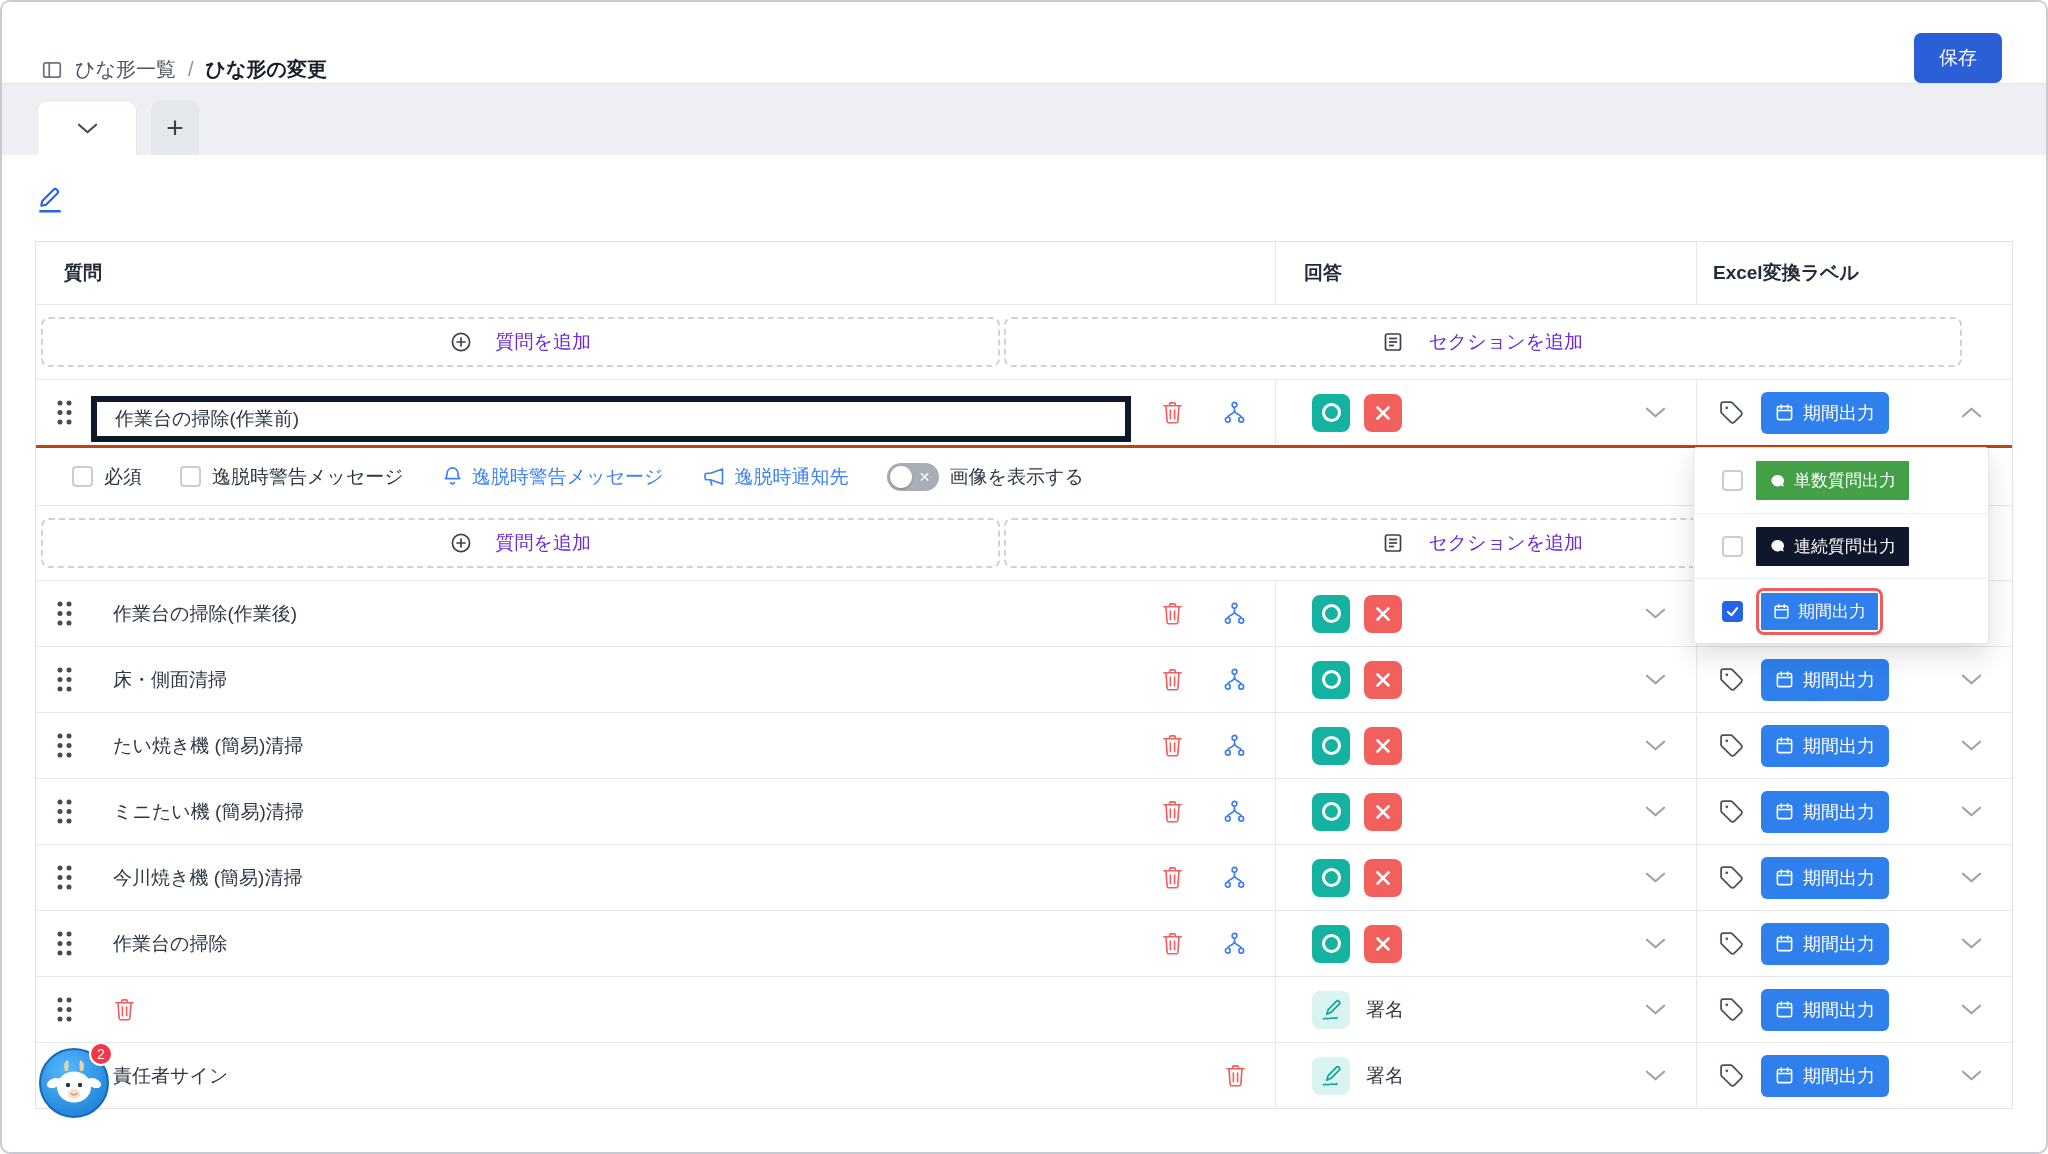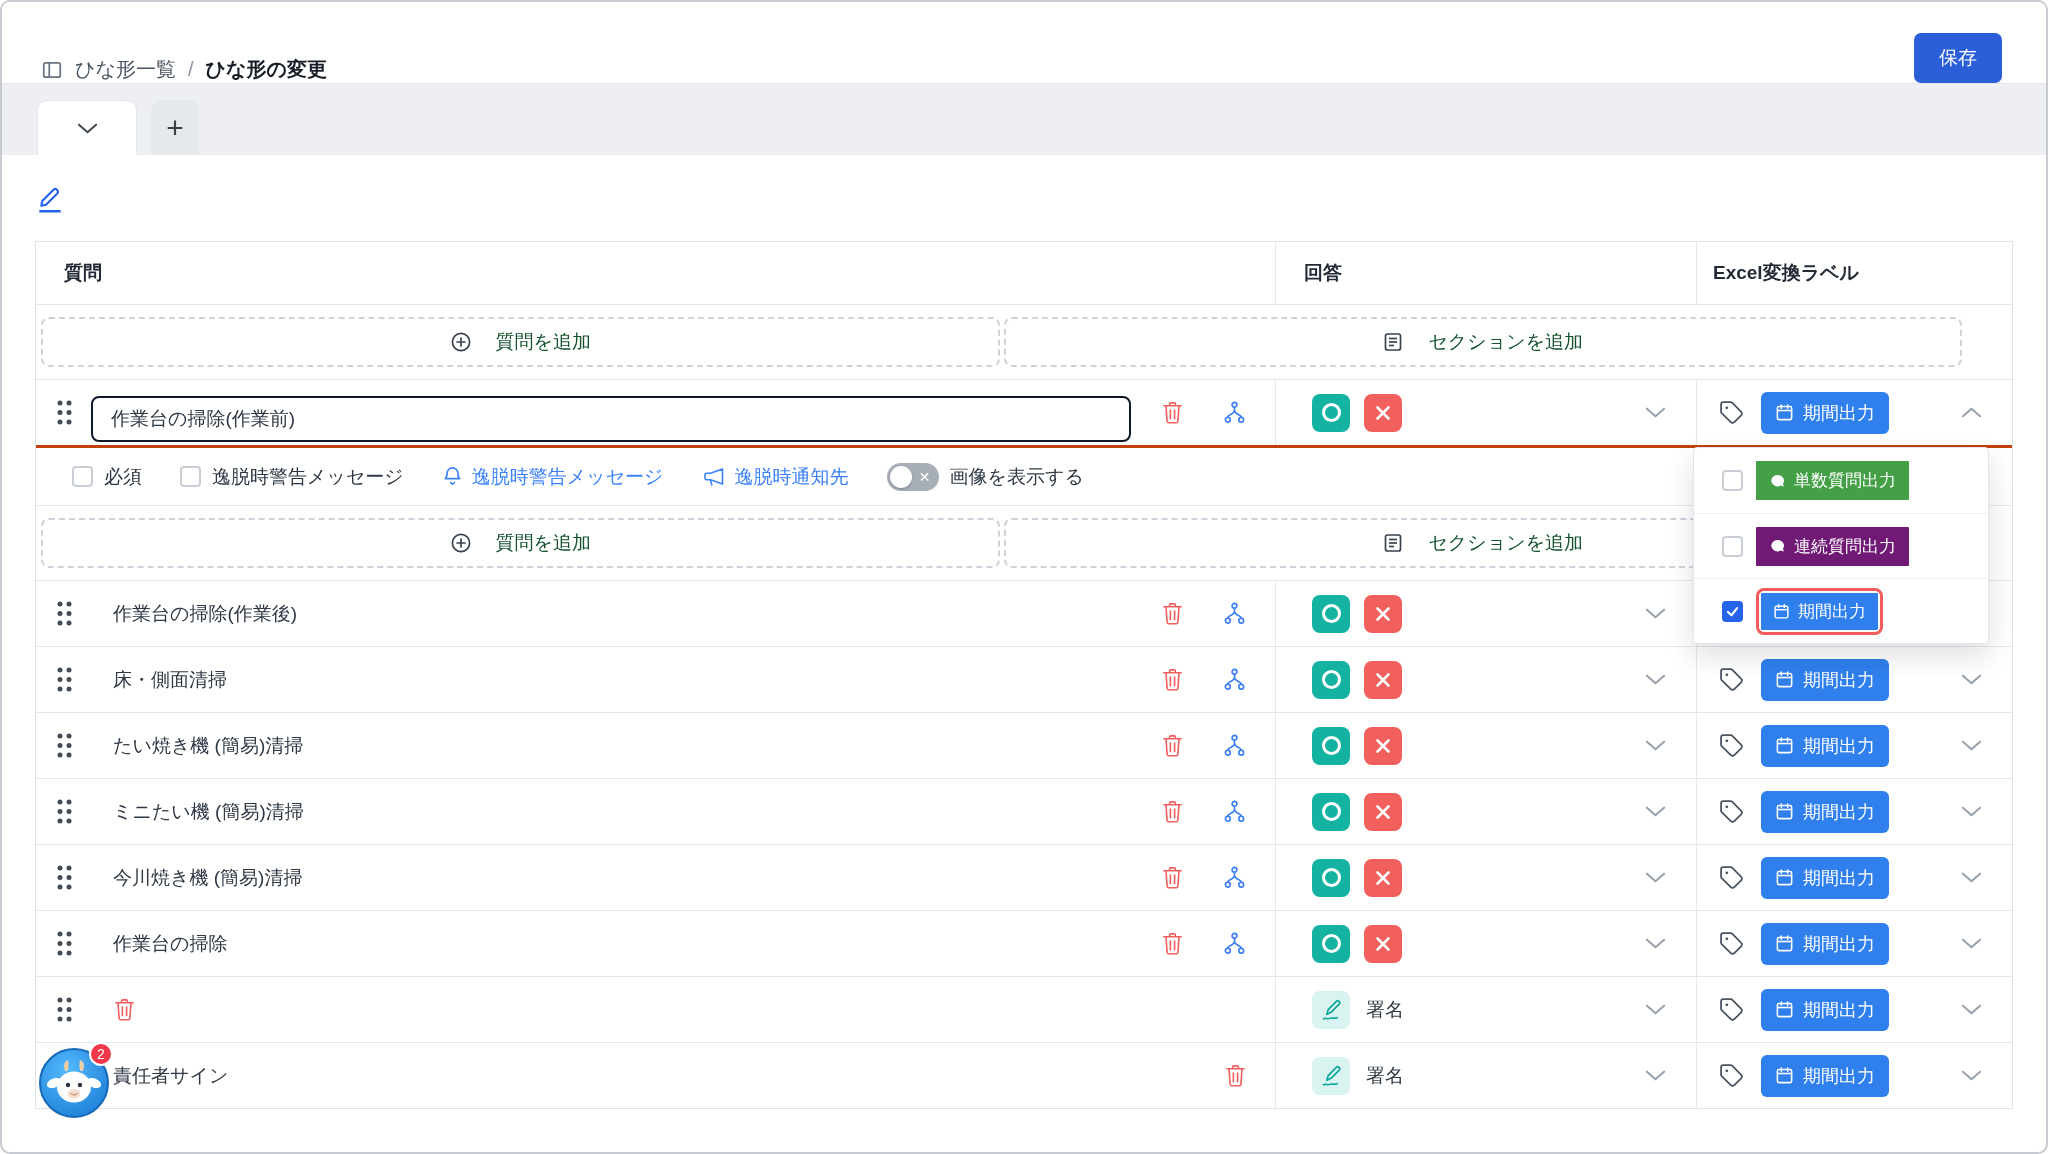--- a/index.html
+++ b/index.html
@@ -57,35 +57,35 @@
   .th { display:flex; align-items:center; font-weight:700; font-size:19px; color:#222b36; }
   .th.q { width:1239px; padding-left:28px;font-family:Liberation Mono, monospace; }
   .th.a { width:421px; border-left:1px solid #e4e8ec; padding-left:28px; }
   .th.e { flex:1; border-left:1px solid #e4e8ec; padding-left:16px; }
 
   .addrow { display:flex; gap:4px; padding:12px 50px 12px 5px; border-top:1px solid #e4e8ec; }
   .dashed {
     flex:1; height:50px; background:#fff; cursor:pointer;
     border:2px dashed #ccd3da; border-radius:8px; font-family:inherit;
     display:flex; align-items:center; justify-content:center; gap:24px;
-    font-size:19px; color:#14532d;
+    font-size:19px; color:#6d28d9;
   }
 
   .qrow { display:flex; height:66px; border-top:1px solid #e4e8ec; }
   .qcell { width:1239px; display:flex; align-items:center; padding:0 28px 0 20px; }
   .acell { width:421px; border-left:1px solid #e4e8ec; display:flex; align-items:center; padding:0 30px 0 36px; }
   .ecell { flex:1; border-left:1px solid #e4e8ec; display:flex; align-items:center; gap:17px; padding:0 30px 0 22px; }
 
   .handle { margin-right:40px; cursor:grab; }
   .qrow.inputrow .handle { margin-right:18px; }
   .qtext { font-size:19px; color:#2e3844; flex:1; }
   .rowicons { display:flex; align-items:center; gap:38px; }
   .qinput {
     flex:1; height:46px; margin-right:30px;
-    border:2px solid #0f172a; border-radius:8px;
+    border:6px solid #0f172a; border-radius:0;
     padding:0 18px; font-size:19px; color:#2e3844; font-family:inherit; outline:none;margin-top:13px;
   }
 
   .oxo { width:38px; height:38px; border-radius:8px; display:inline-flex; align-items:center; justify-content:center; cursor:pointer; }
   .oxo.o { background:#14b3a1; }
   .oxo.x { background:#f2605e; margin-left:14px; }
   .ring { width:19px; height:19px; border:3px solid #fff; border-radius:50%; }
   .chev { margin-left:auto; cursor:pointer; display:inline-flex; }
   .chev.up svg { transform:rotate(180deg); }
 
@@ -126,21 +126,21 @@
     background:#fff; border:1px solid #e2e6ea; border-radius:4px;
     box-shadow:0 12px 28px rgba(20,30,50,.14);
   }
   .dd-row { display:flex; align-items:center; height:65px; padding-left:28px; gap:13px; cursor:pointer; }
   .dd-row + .dd-row { border-top:1px solid #eef1f4; }
   .pill {
     display:inline-flex; align-items:center; gap:8px;
     color:#fff; font-size:17px; padding:8px 13px; border-radius:1px; white-space:nowrap;
   }
   .pill.green { background:#43a047; }
-  .pill.amber { background:#701a75; }
+  .pill.amber { background:#0f172a; }
   .pill.blue  { background:#2f80ed; padding:7px 12px; }
   .hl { display:inline-flex; border:3px solid #f25c5c; border-radius:8px; padding:2px; }
 
   
   .chat { position:absolute; left:37px; top:1046px; width:70px; height:70px; z-index:40; cursor:pointer; }
   .chat-badge {
     position:absolute; top:-6px; right:-4px; min-width:24px; height:24px;
     background:#f0384a; border:2.5px solid #fff; border-radius:12px;
     color:#fff; font-size:14px; display:flex; align-items:center; justify-content:center;
     padding:0 5px;

